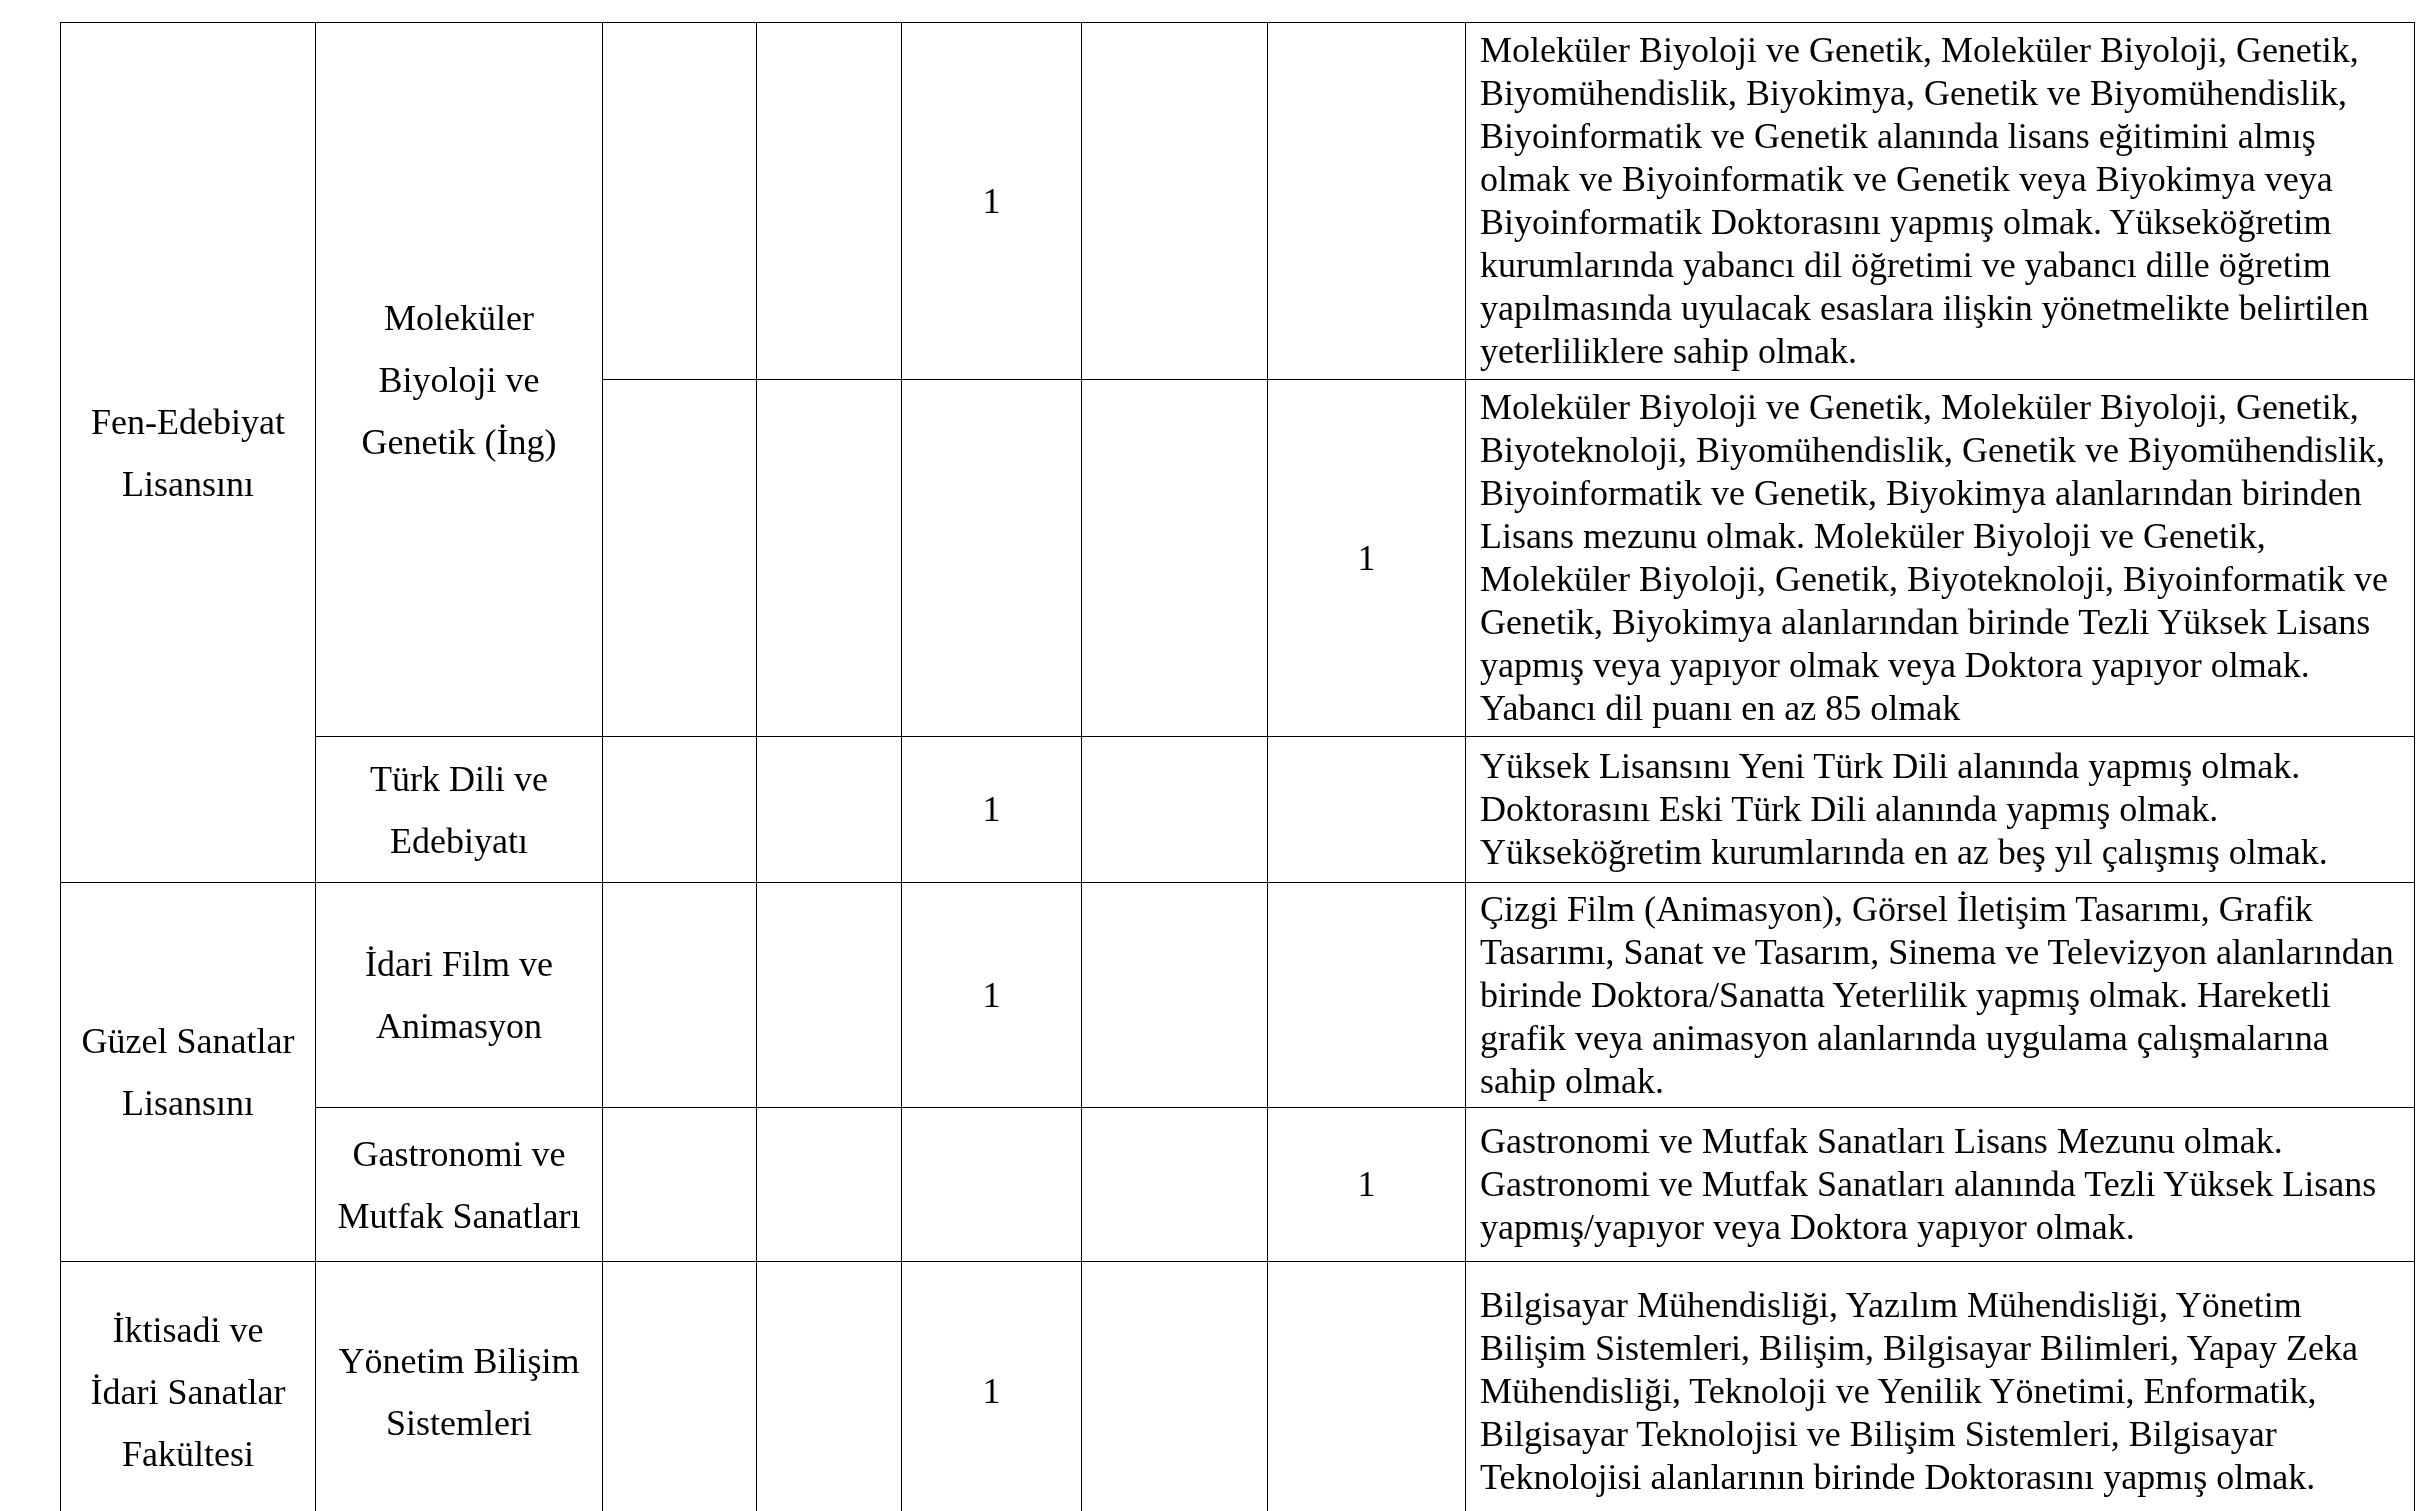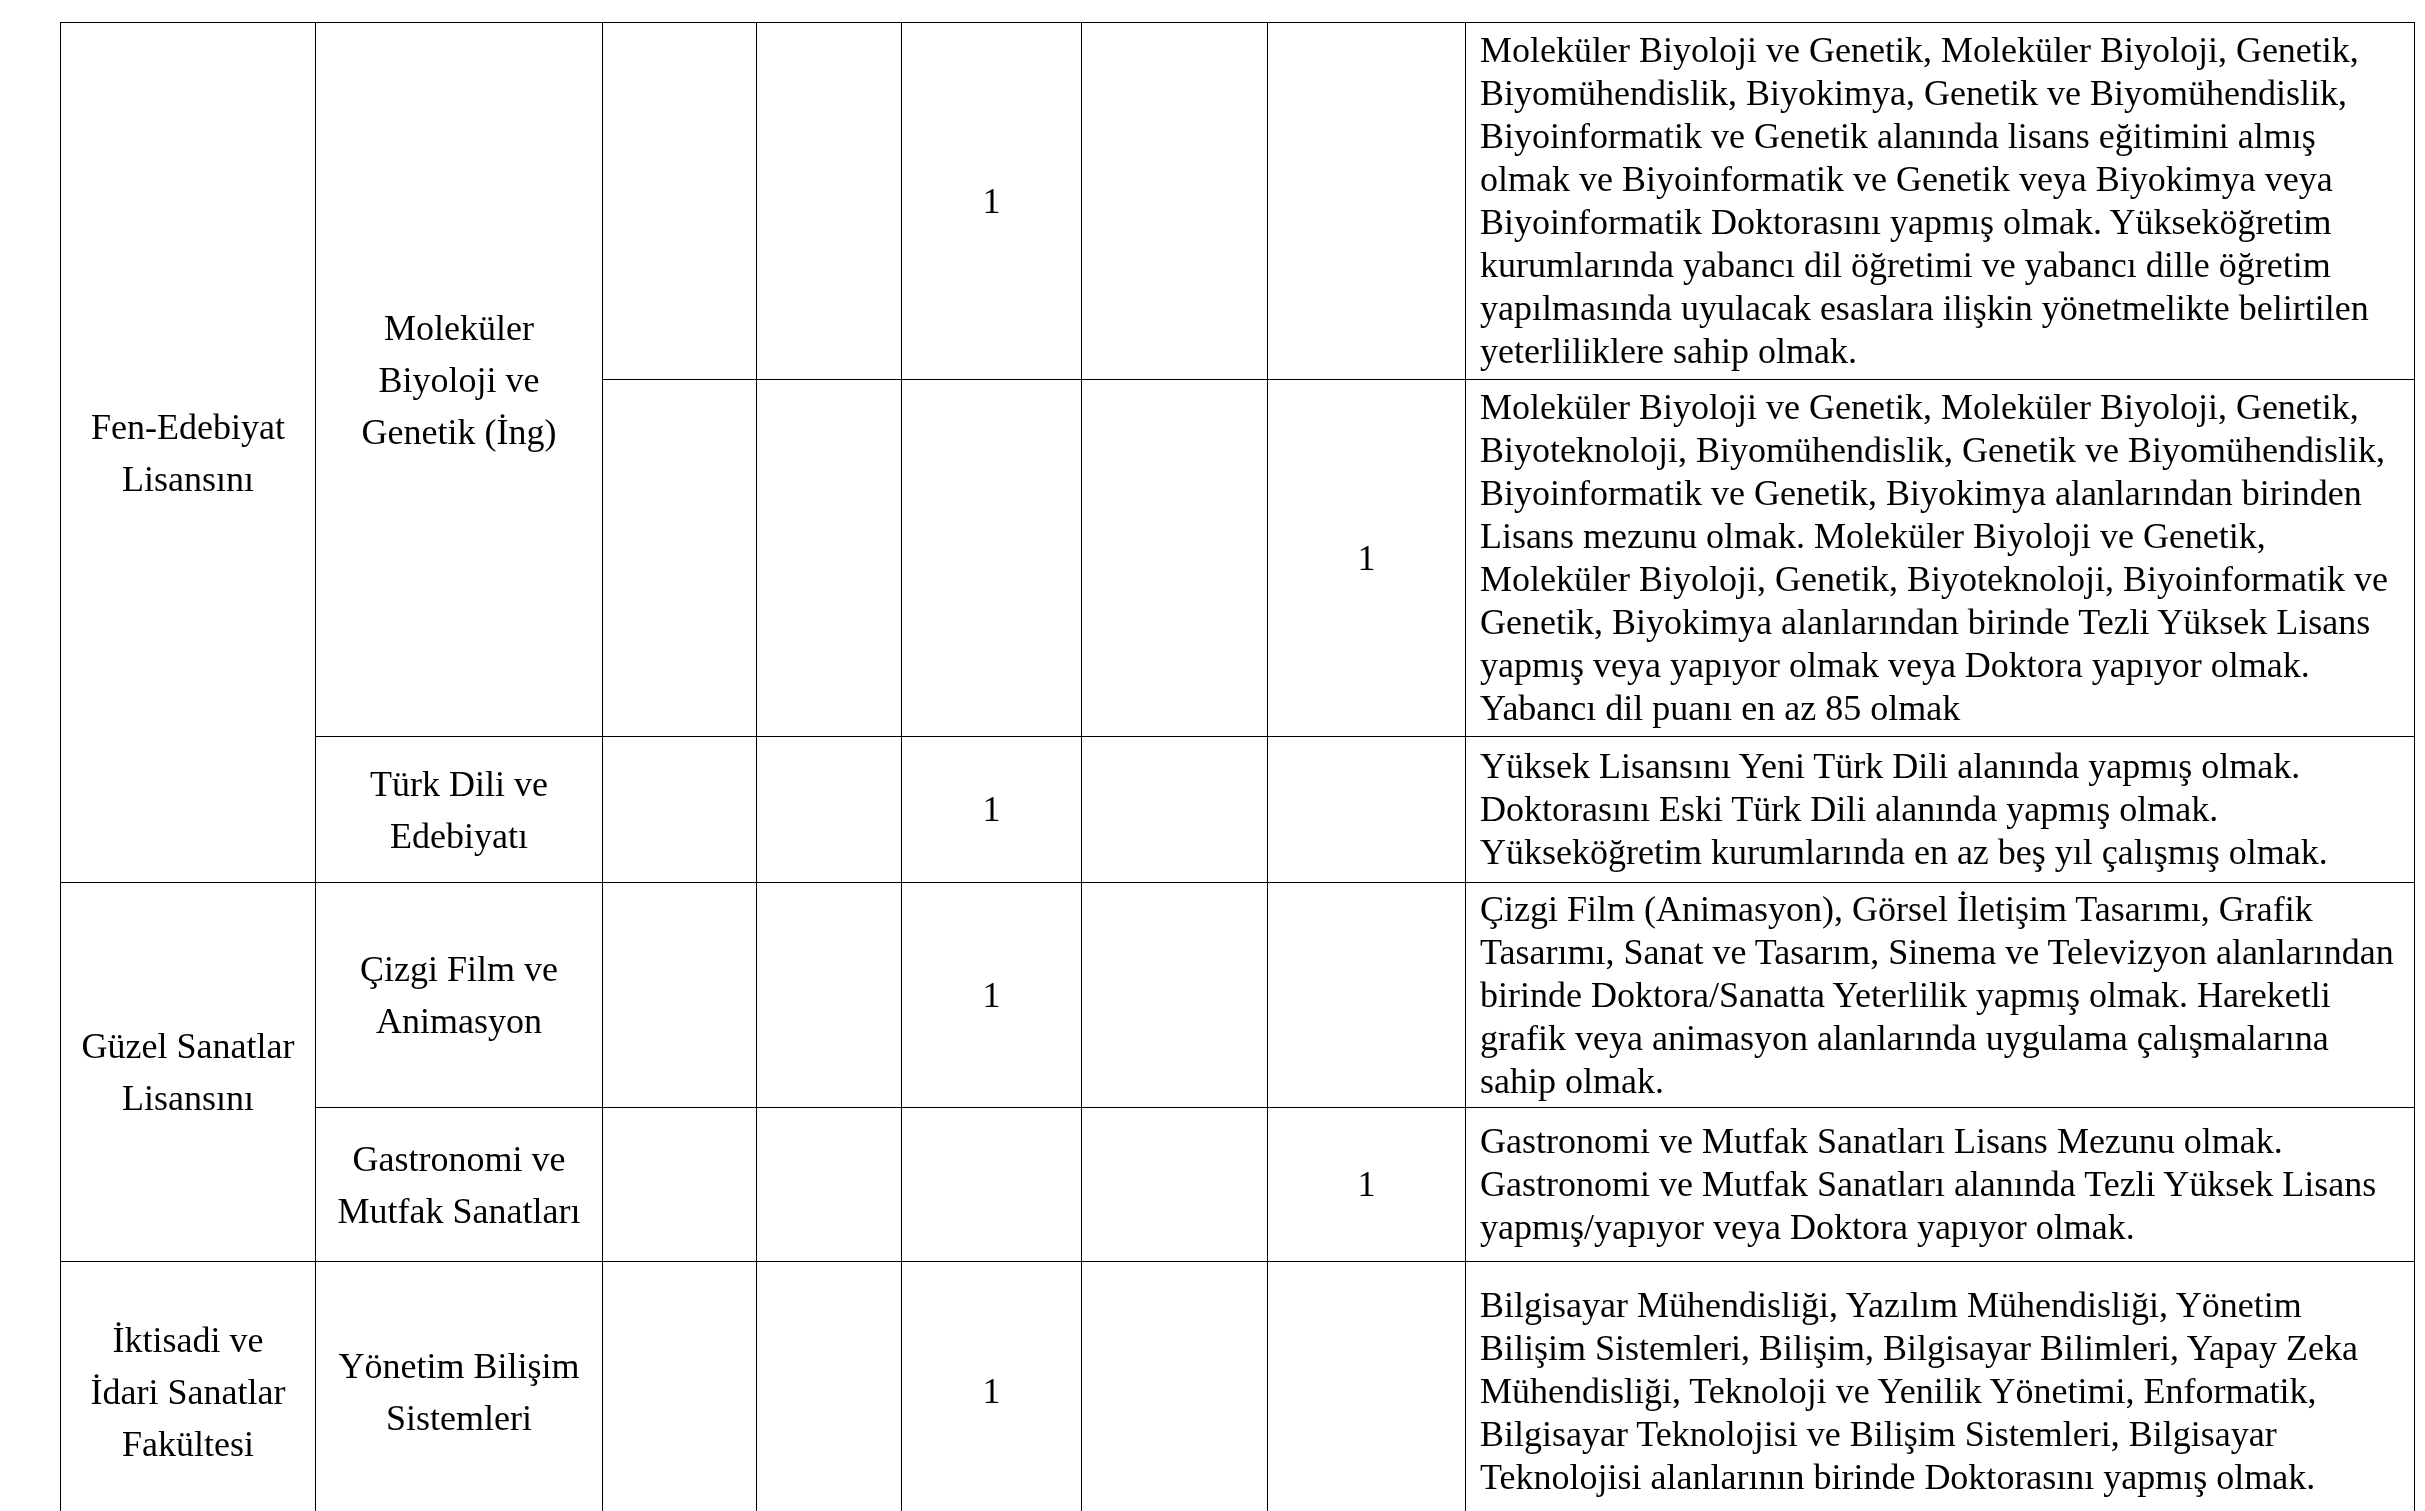--- a/index.html
+++ b/index.html
@@ -21,21 +21,21 @@
     width: 2354px;
   }
   table.positions td {
     border: 1.6px solid #000000;
     font-size: 36px;
     overflow: hidden;
   }
   td.faculty, td.dept {
     text-align: center;
     vertical-align: middle;
-    line-height: 52px;
+    line-height: 62px;
     padding: 6.3px 15.7px;
   }
   td.num {
     text-align: center;
     vertical-align: middle;
     line-height: 43px;
   }
   td.req {
     text-align: left;
     vertical-align: middle;
@@ -86,21 +86,21 @@
         <td class="dept">Türk Dili ve Edebiyatı</td>
         <td class="num"></td>
         <td class="num"></td>
         <td class="num">1</td>
         <td class="num"></td>
         <td class="num"></td>
         <td class="req">Yüksek Lisansını Yeni Türk Dili alanında yapmış olmak. Doktorasını Eski Türk Dili alanında yapmış olmak. Yükseköğretim kurumlarında en az beş yıl çalışmış olmak.</td>
       </tr>
       <tr class="r3">
         <td class="faculty" rowspan="2">Güzel Sanatlar Lisansını</td>
-        <td class="dept">Çizgi Film ve Animasyon</td>
+        <td class="dept">İdari Film ve Animasyon</td>
         <td class="num"></td>
         <td class="num"></td>
         <td class="num">1</td>
         <td class="num"></td>
         <td class="num"></td>
         <td class="req">Çizgi Film (Animasyon), Görsel İletişim Tasarımı, Grafik Tasarımı, Sanat ve Tasarım, Sinema ve Televizyon alanlarından birinde Doktora/Sanatta Yeterlilik yapmış olmak. Hareketli grafik veya animasyon alanlarında uygulama çalışmalarına sahip olmak.</td>
       </tr>
       <tr class="r4">
         <td class="dept">Gastronomi ve Mutfak Sanatları</td>
         <td class="num"></td>

